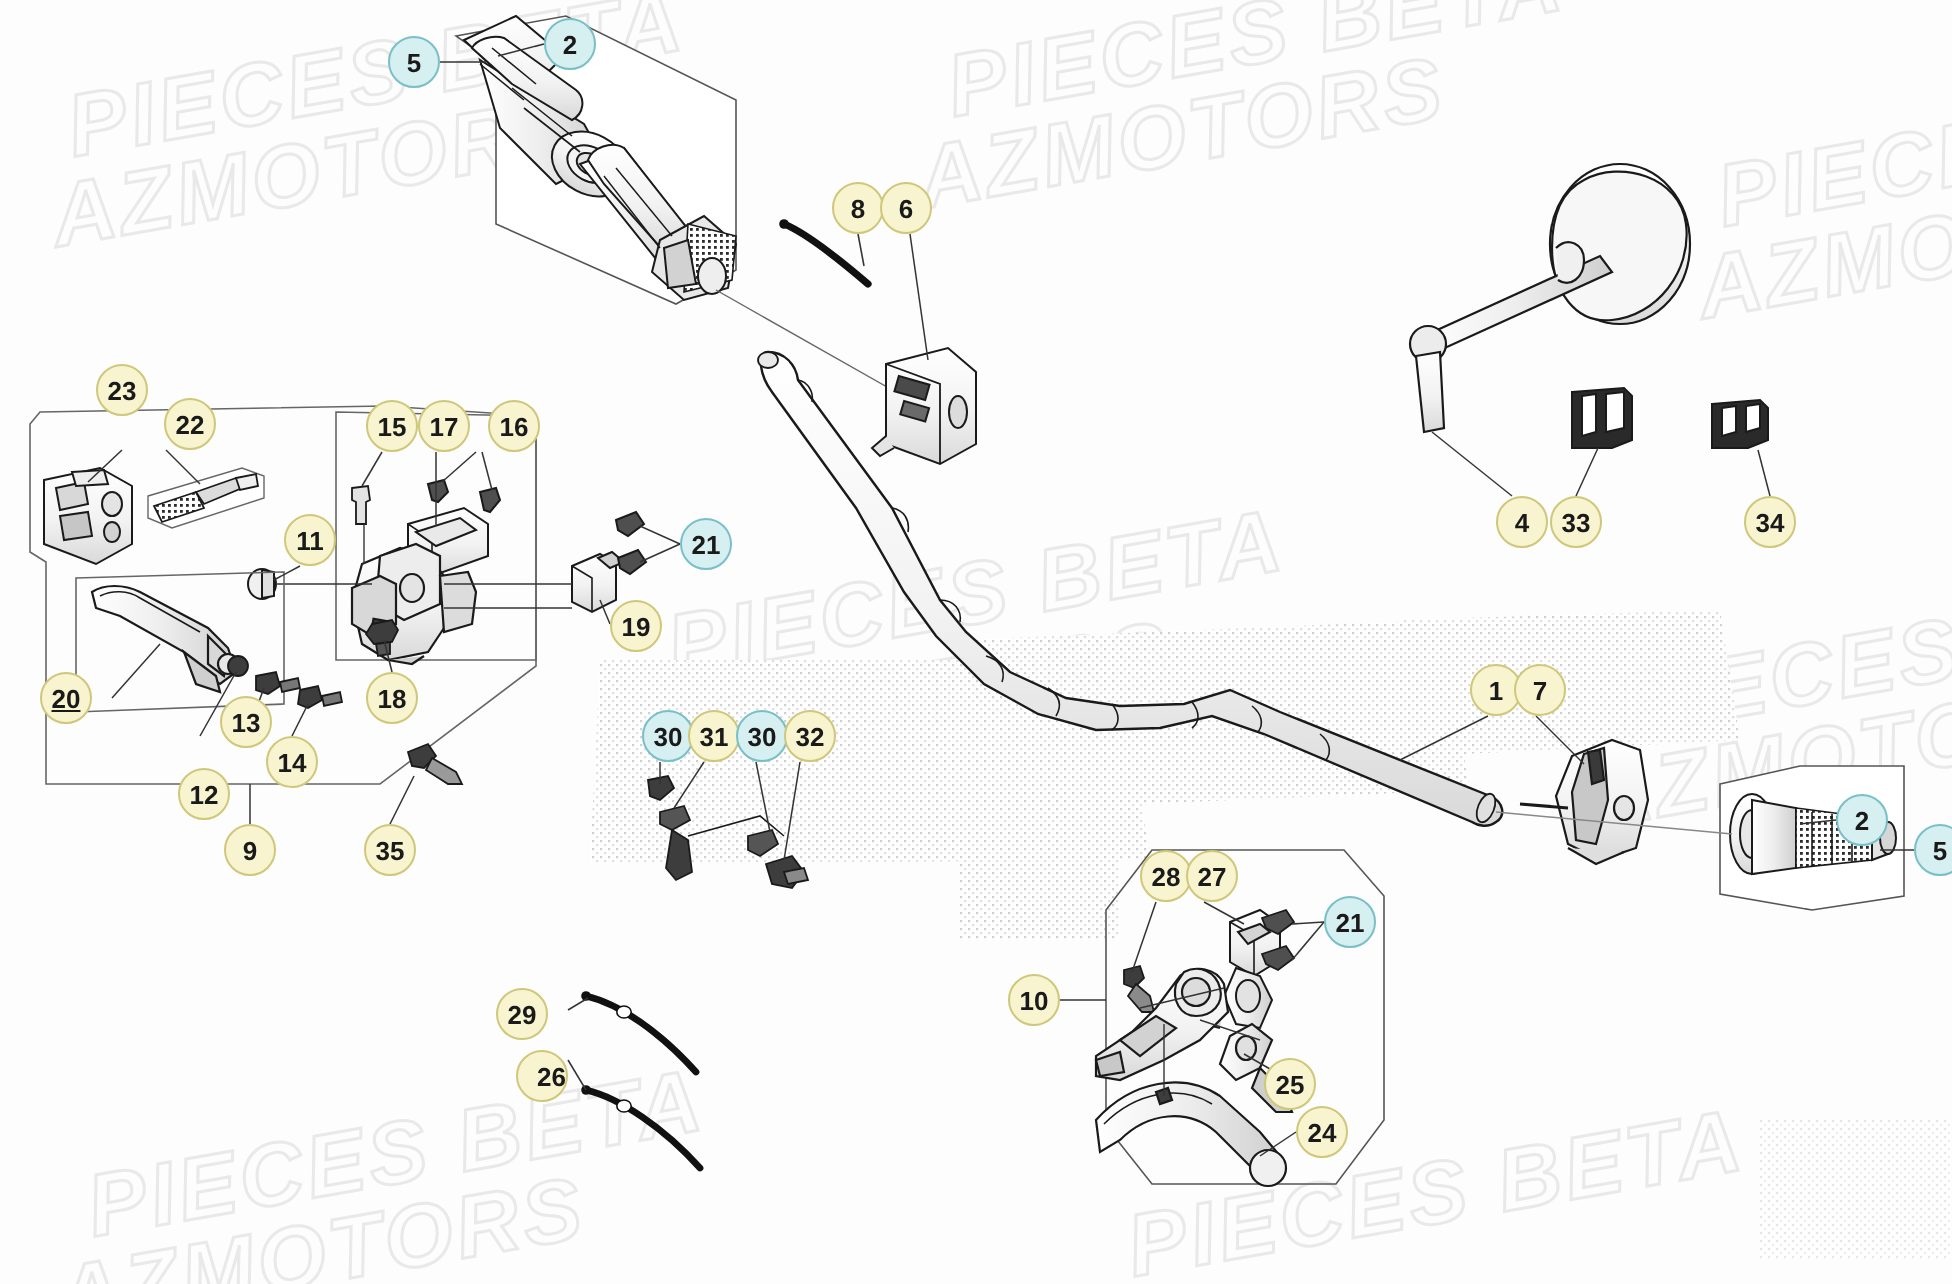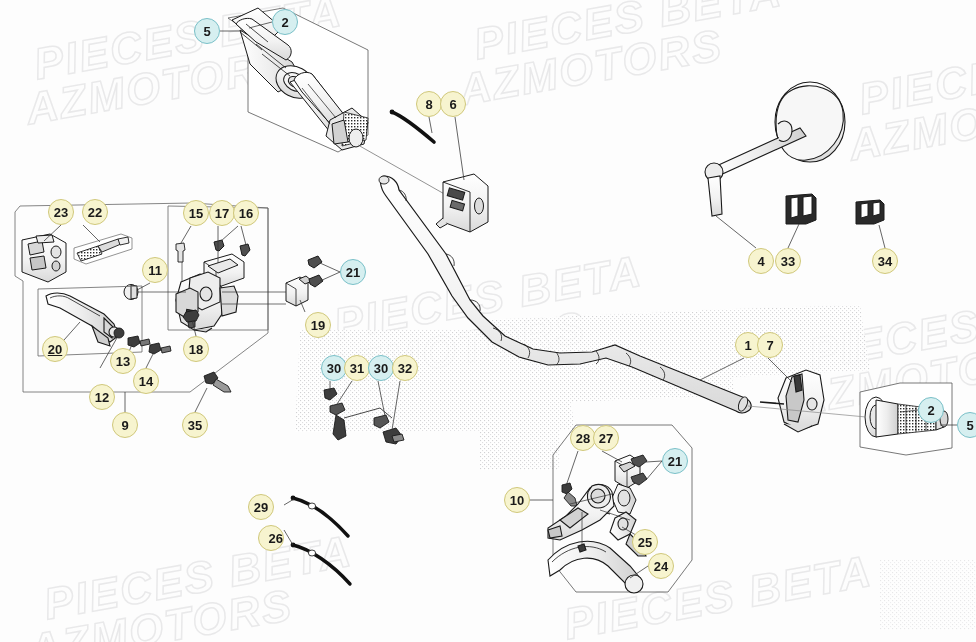--- a/index.html
+++ b/index.html
@@ -442,45 +442,45 @@
       </div>
       <div class="callout cyan" style="left: 272px; top: 9px;">
         <span>2</span>
       </div>
       <div class="callout yellow" style="left: 416px; top: 91px;">
         <span>8</span>
       </div>
       <div class="callout yellow" style="left: 440px; top: 91px;">
         <span>6</span>
       </div>
-      <div class="callout yellow" style="left: 48px; top: 199px;">
+      <div class="callout yellow" style="left: 48px; top: 182px;">
         <span>23</span>
       </div>
       <div class="callout yellow" style="left: 70px; top: 199px; margin-left: 12px;">
         <span>22</span>
       </div>
       <div class="callout yellow" style="left: 183px; top: 200px;">
         <span>15</span>
       </div>
       <div class="callout yellow" style="left: 209px; top: 200px;">
         <span>17</span>
       </div>
-      <div class="callout yellow" style="left: 233px; top: 200px; justify-content: center;">
+      <div class="callout yellow" style="left: 244px; top: 200px; justify-content: center;">
         <span>16</span>
       </div>
       <div class="callout yellow" style="left: 142px; top: 257px;">
         <span>11</span>
       </div>
       <div class="callout cyan" style="left: 340px; top: 259px;">
         <span>21</span>
       </div>
-      <div class="callout yellow" style="left: 305px; top: 312px;">
+      <div class="callout yellow" style="left: 305px; top: 300px;">
         <span>19</span>
       </div>
-      <div class="callout yellow" style="left: 42px; top: 336px; text-decoration: underline;">
+      <div class="callout yellow" style="left: 20px; top: 336px; text-decoration: underline;">
         <span>20</span>
       </div>
       <div class="callout yellow" style="left: 183px; top: 336px;">
         <span>18</span>
       </div>
       <div class="callout yellow" style="left: 89px; top: 384px;">
         <span>12</span>
       </div>
       <div class="callout yellow" style="left: 110px; top: 348px;">
         <span>13</span>

